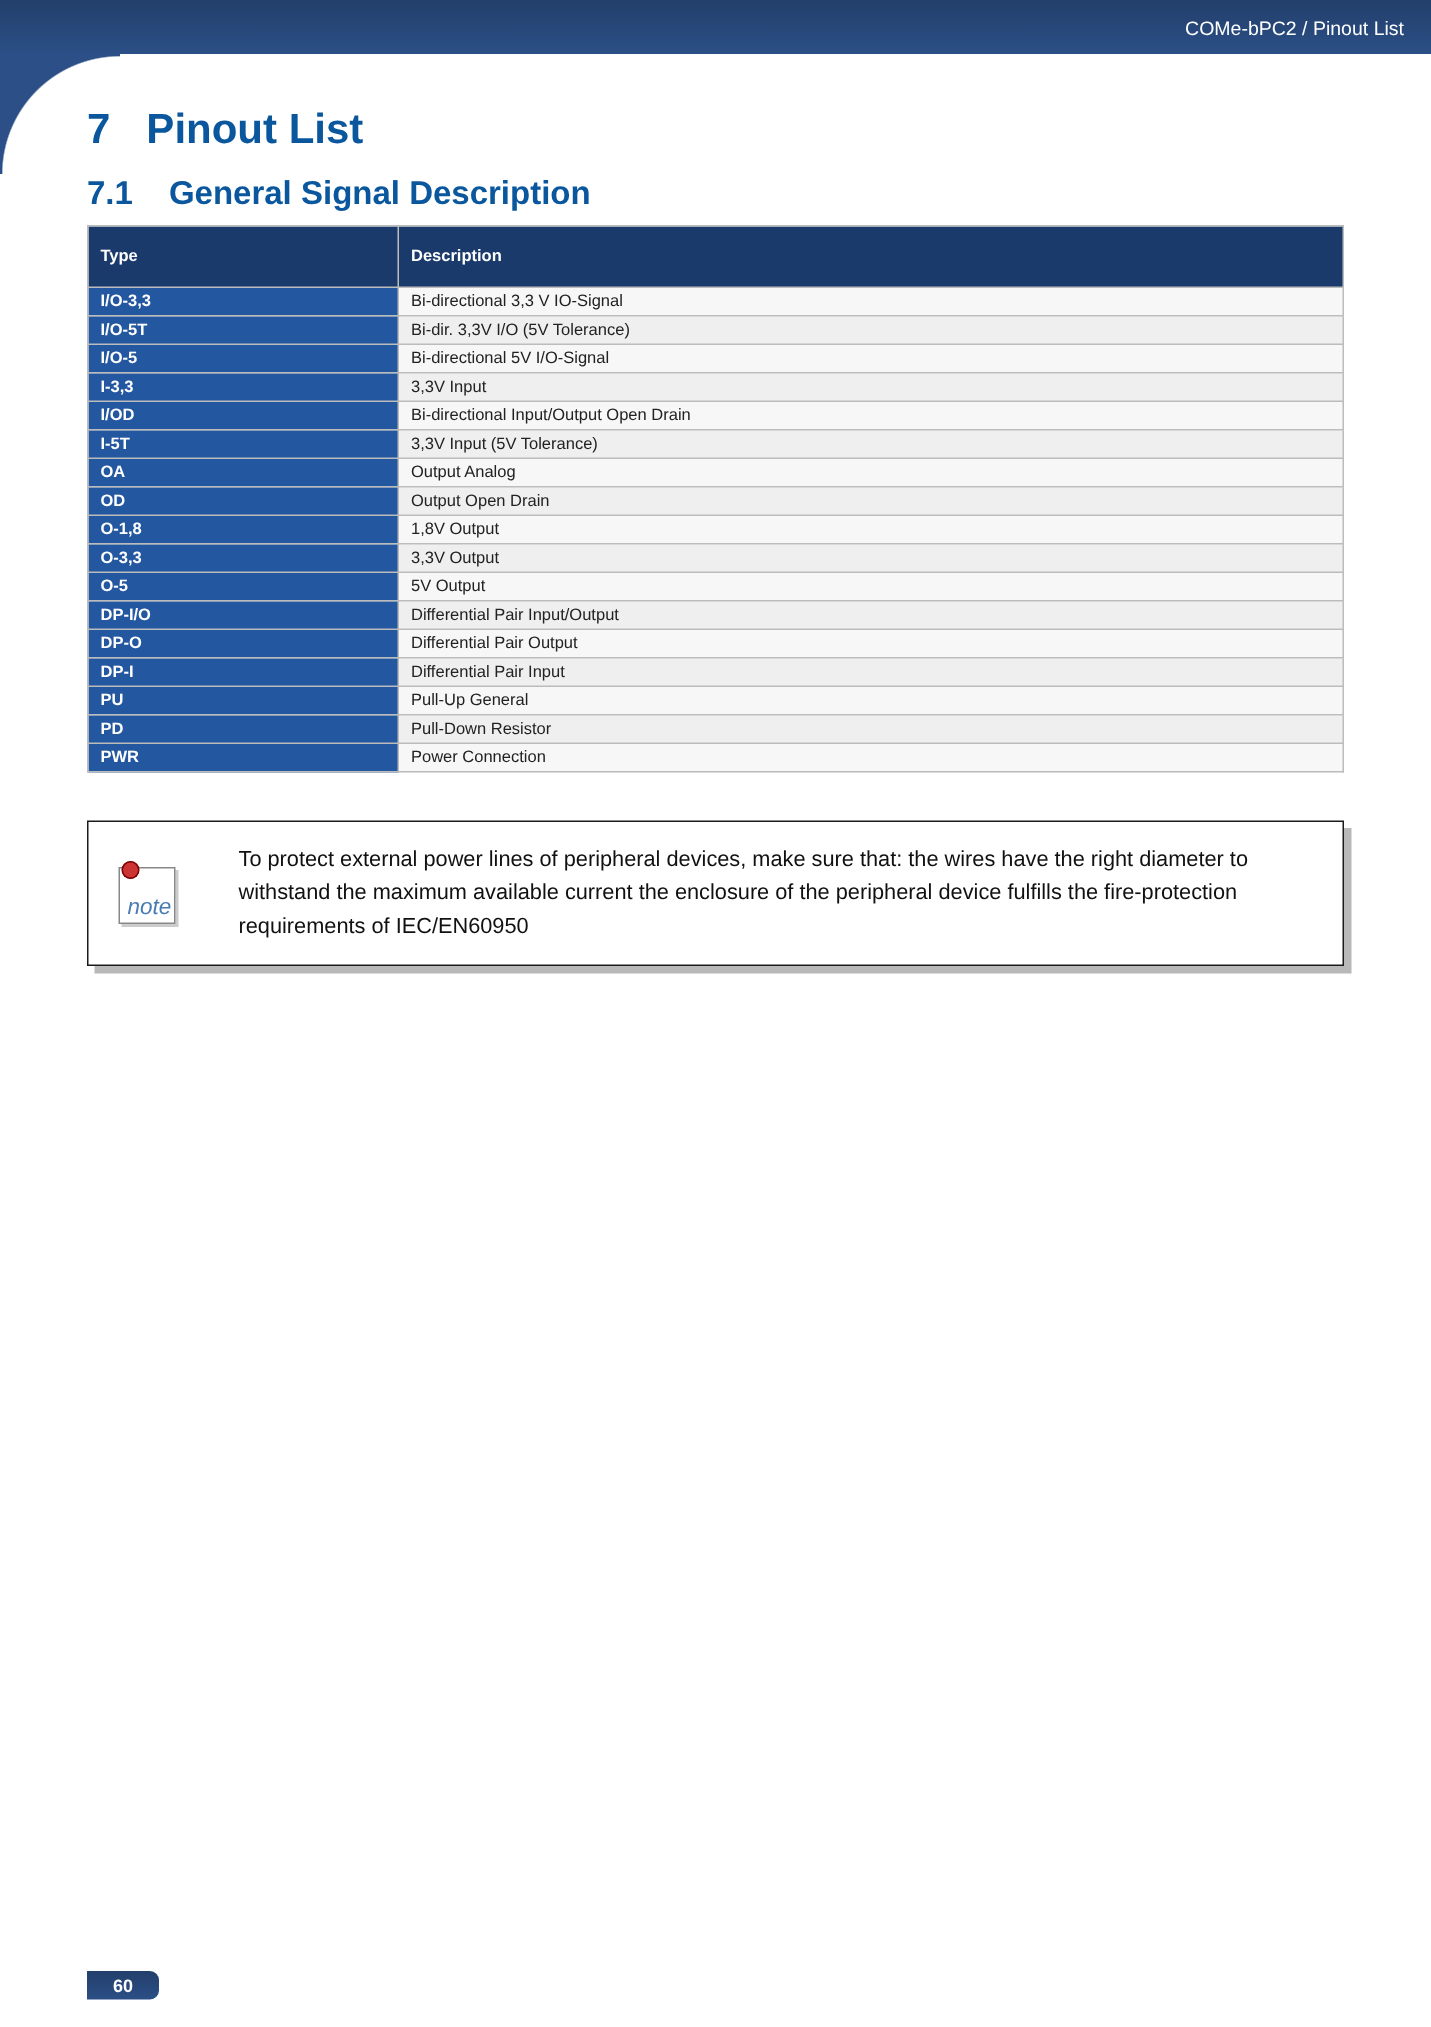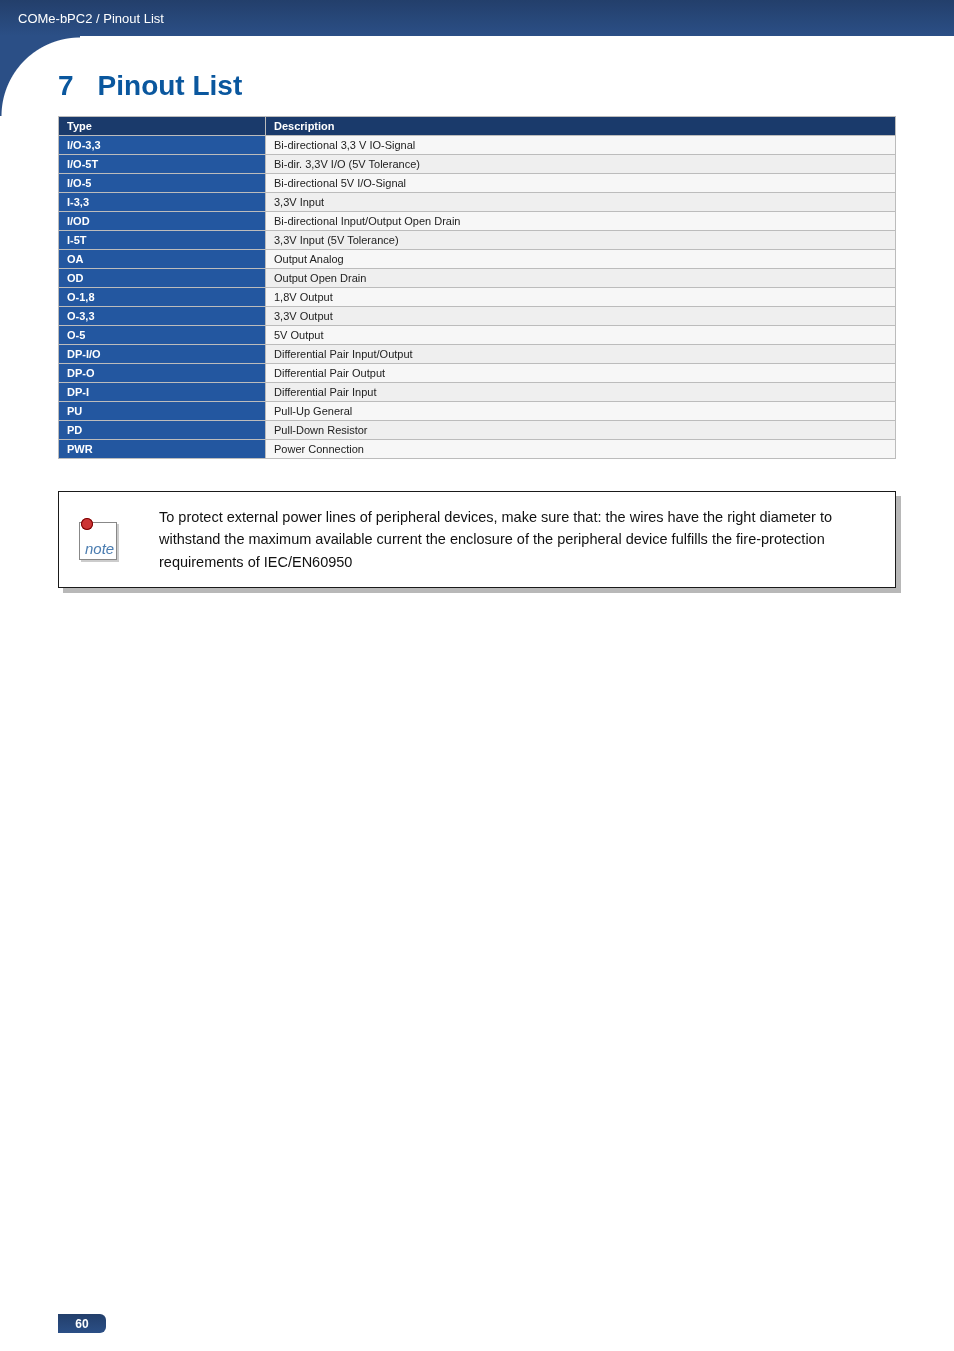--- a/index.html
+++ b/index.html
@@ -24,21 +24,21 @@
     position: relative;
     box-sizing: border-box;
     background: var(--page-bg);
   }
   .topbar {
     background: linear-gradient(to bottom, #233f6b, #2b4f86);
     color: #fff;
     height: 36px;
     display: flex;
     align-items: center;
-    justify-content: flex-start;
+    justify-content: flex-end;
     padding: 0 18px;
     font-size: 13px;
   }
   .topcurve {
     position: absolute;
     top: 36px;
     left: 0;
     width: 80px;
     height: 80px;
     background: radial-gradient(circle at 80px 80px, transparent 0, transparent 78px, #2b4f86 79px, #2b4f86 200px);
@@ -70,21 +70,21 @@
   table.sigtable {
     width: 100%;
     border-collapse: collapse;
     font-size: 11px;
   }
   table.sigtable th {
     background: var(--blue-header);
     color: #fff;
     text-align: left;
     font-weight: 700;
-    padding: 3px 8px;
+    padding: 14px 8px;
     border: 1px solid #bcbcbc;
   }
   table.sigtable td {
     padding: 3px 8px;
     border: 1px solid #bcbcbc;
     vertical-align: middle;
   }
   table.sigtable td.typecell {
     background: var(--blue-light-col);
     color: #fff;
@@ -179,20 +179,23 @@
     <span>COMe-bPC2 / Pinout List</span>
   </div>
   <div class="topcurve"></div>
 
   <div class="content">
 
     <h1 class="chapter">
       <span class="num">7</span><span>Pinout List</span>
     </h1>
 
+    <h2 class="section">
+      <span class="snum">7.1</span><span>General Signal Description</span>
+    </h2>
 
     <table class="sigtable">
       <thead>
         <tr>
           <th>Type</th>
           <th>Description</th>
         </tr>
       </thead>
       <tbody>
         <tr>

